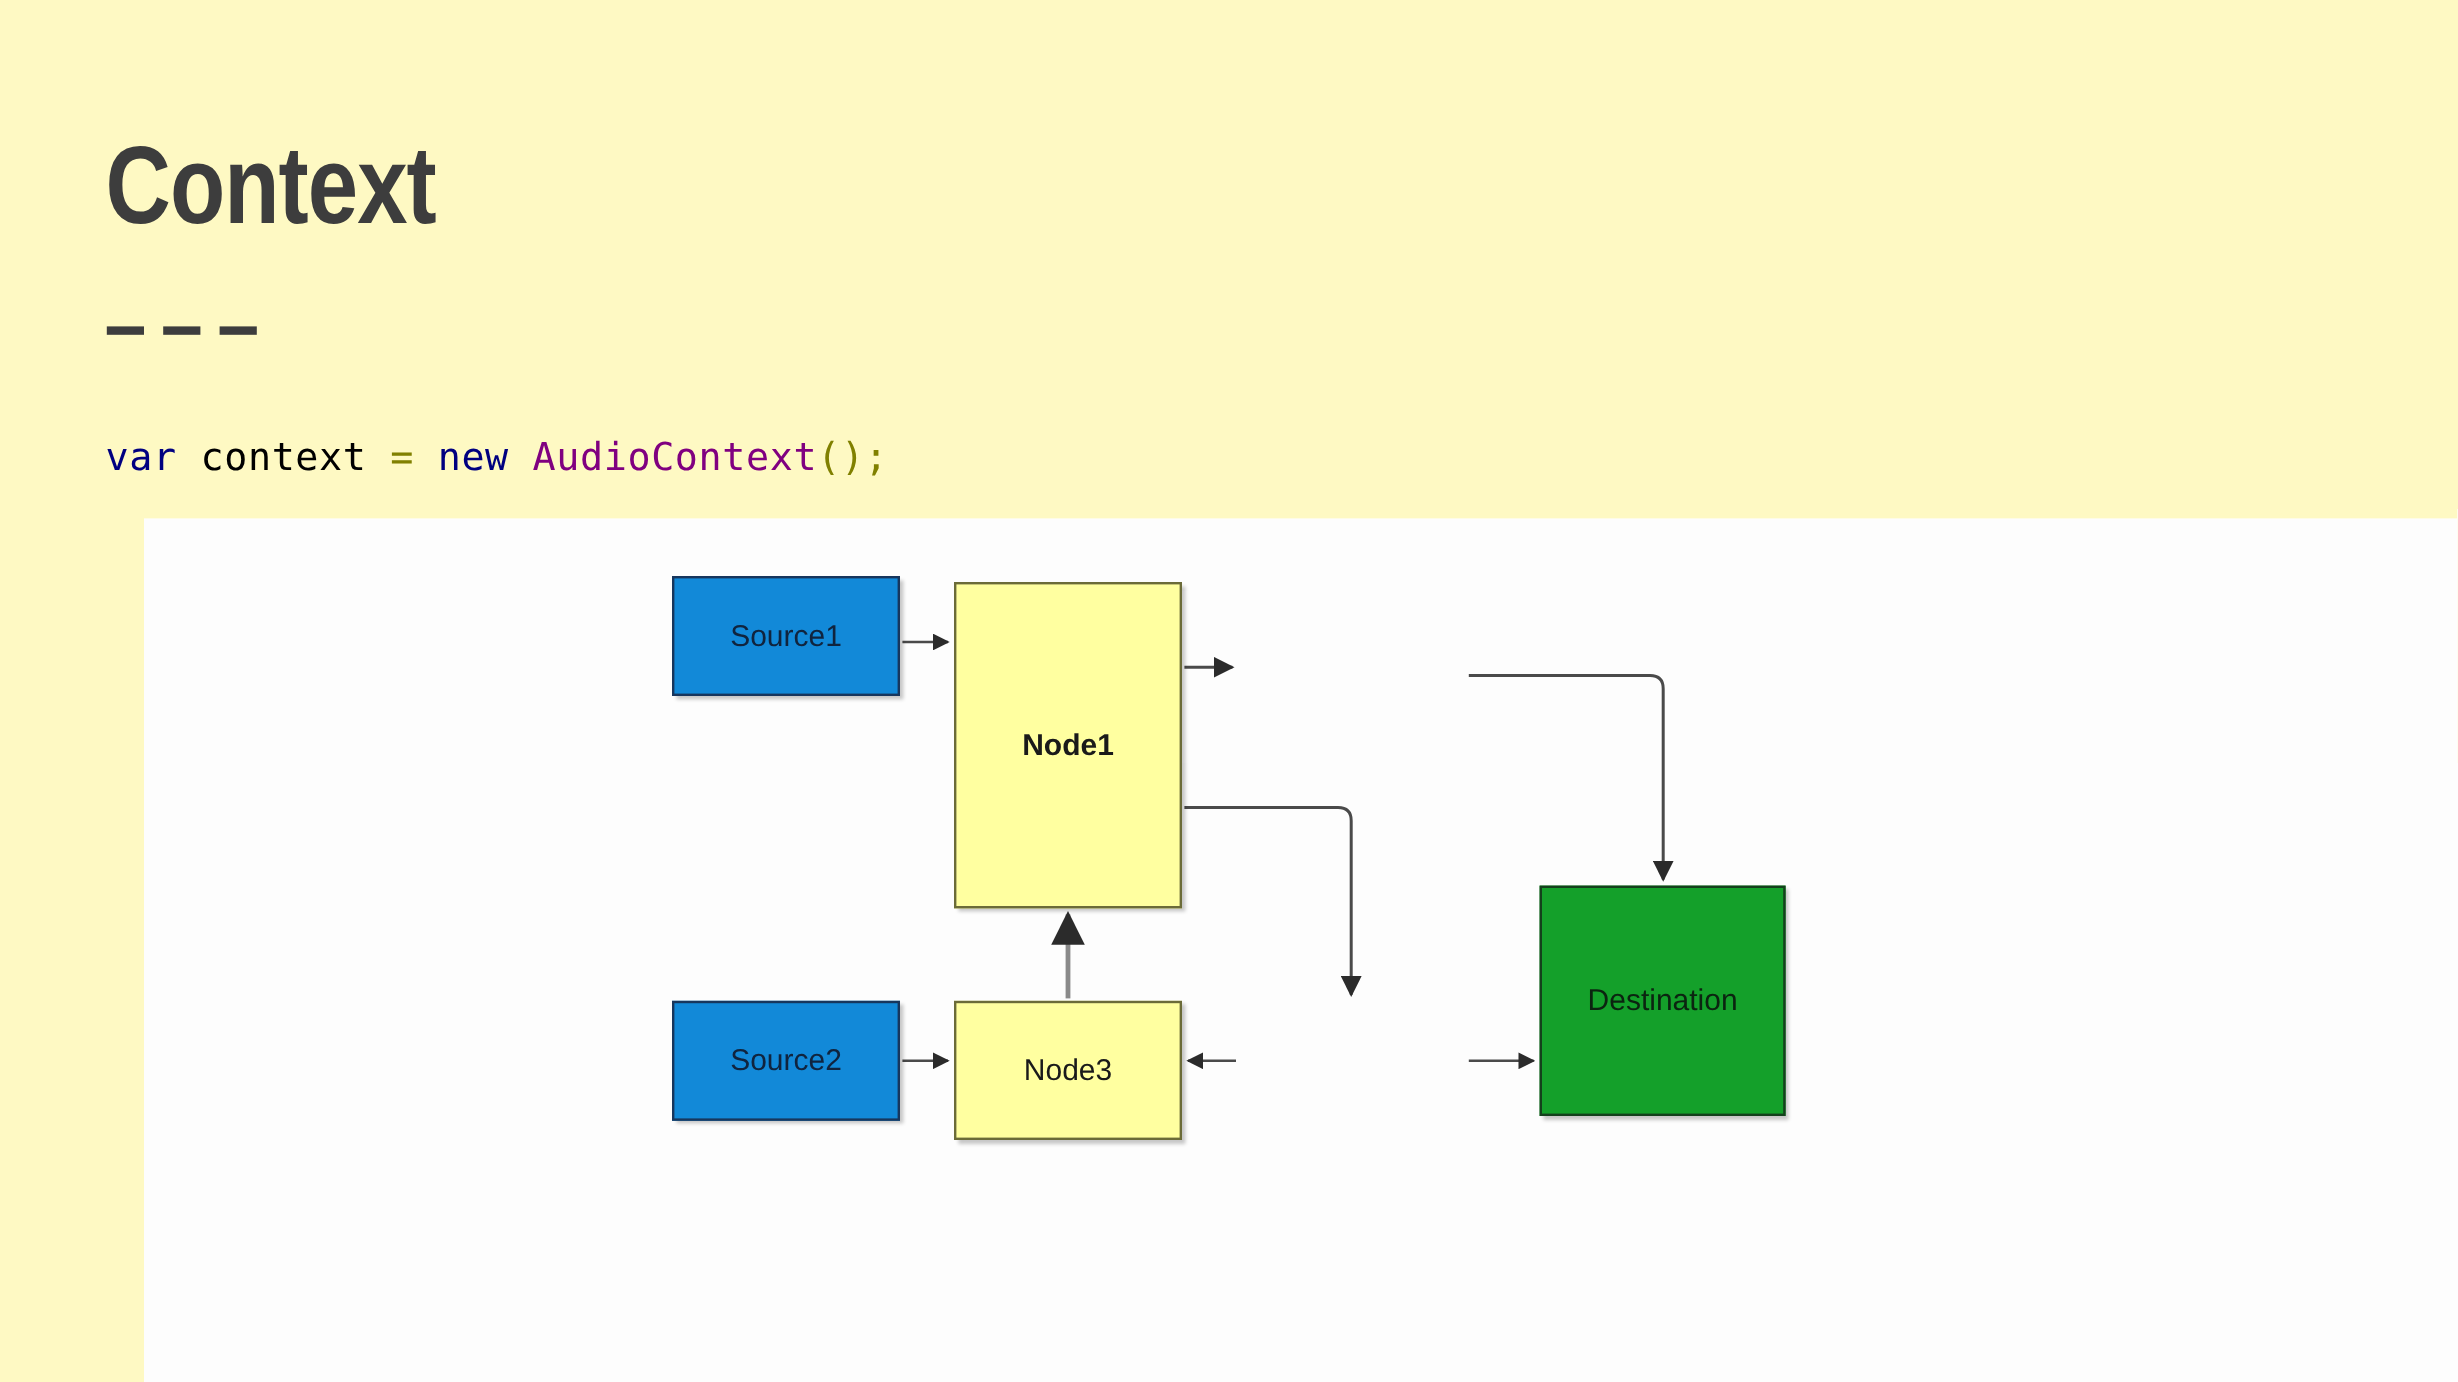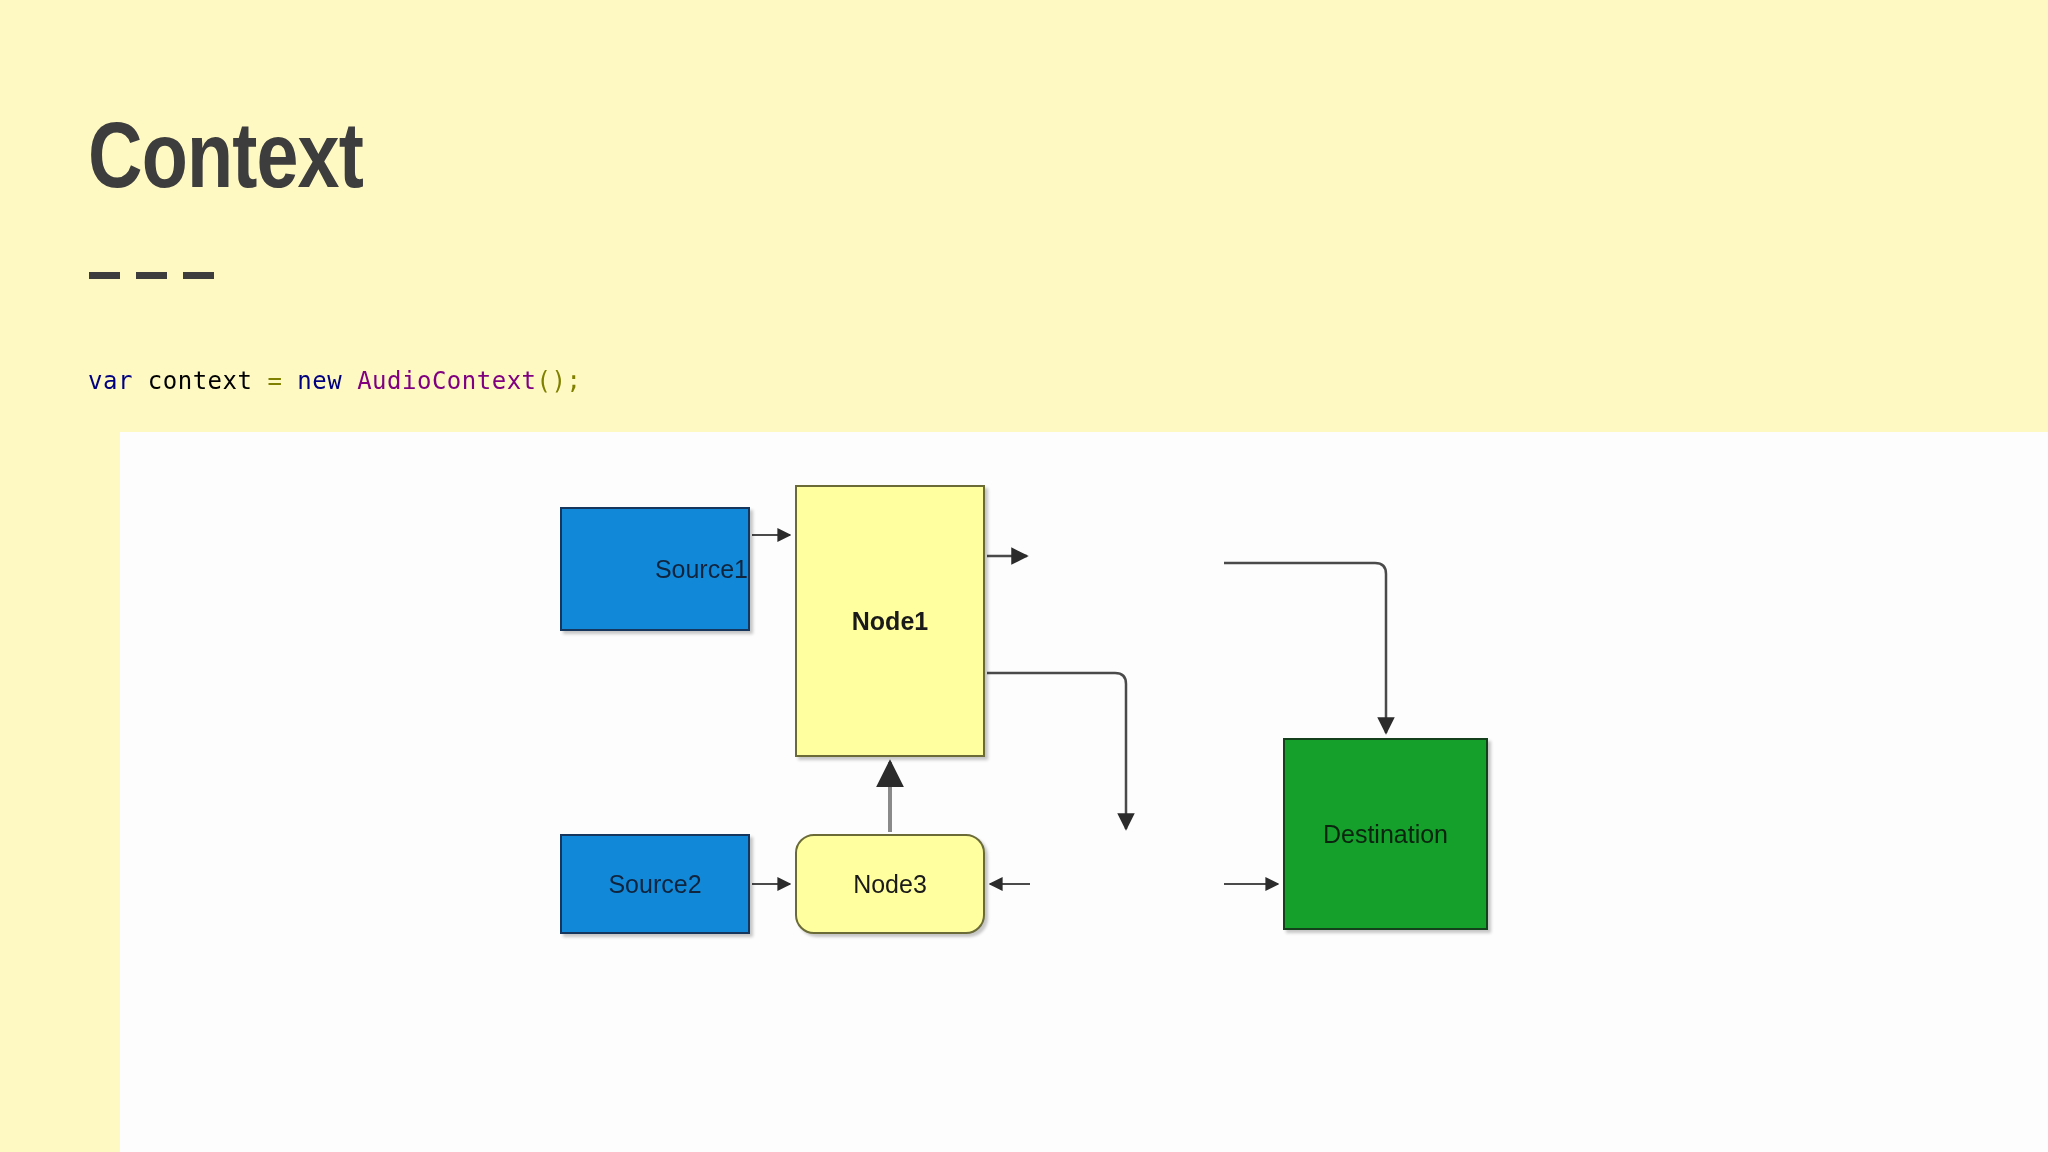--- a/index.html
+++ b/index.html
@@ -64,21 +64,21 @@
     height: 7px;
     background: #3d3d3d;
   }
 
   
   #code-line {
     position: absolute;
     left: 88px;
     top: 358px;
     font-family: "DejaVu Sans Mono", "Liberation Mono", monospace;
-    font-size: 24px;
+    font-size: 32px;
     line-height: 46px;
     white-space: pre;
     letter-spacing: 0.5px;
   }
   .tok-kw    { color: #000080; }
   .tok-ident { color: #000000; }
   .tok-op    { color: #808000; }
   .tok-type  { color: #800080; }
   .tok-punct { color: #808000; }
 
@@ -159,34 +159,34 @@
 
       <line x1="752" y1="884" x2="790" y2="884" stroke="#4a4a4a" stroke-width="2" marker-end="url(#arrow)"></line>
 
       <line x1="890" y1="832" x2="890" y2="762" stroke="#8a8a8a" stroke-width="4" marker-end="url(#arrow)"></line>
 
       <line x1="1030" y1="884" x2="990" y2="884" stroke="#4a4a4a" stroke-width="2" marker-end="url(#arrow)"></line>
 
       <line x1="1224" y1="884" x2="1278" y2="884" stroke="#4a4a4a" stroke-width="2" marker-end="url(#arrow)"></line>
     </svg>
 
-    <div class="node-box node-source" style="left:560px; top:507px; width:190px; height:124px;justify-content:flex-end;">
+    <div class="node-box node-source" style="left:560px; top:480px; width:190px; height:100px;">
       <span class="node-label">Source1</span>
     </div>
 
     <div class="node-box node-process" style="left:795px; top:485px; width:190px; height:272px;font-weight:bold;">
       <span class="node-label">Node1</span>
     </div>
 
 
     <div class="node-box node-source" style="left:560px; top:834px; width:190px; height:100px;text-align:right;">
       <span class="node-label">Source2</span>
     </div>
 
-    <div class="node-box node-process" style="left:795px; top:834px; width:190px; height:100px;border-radius:19px;">
+    <div class="node-box node-process" style="left:795px; top:834px; width:190px; height:116px;">
       <span class="node-label">Node3</span>
     </div>
 
 
     <div class="node-box node-dest" style="left:1283px; top:738px; width:205px; height:192px;align-items:center;">
       <span class="node-label">Destination</span>
     </div>
 
   </div>
 </div>

